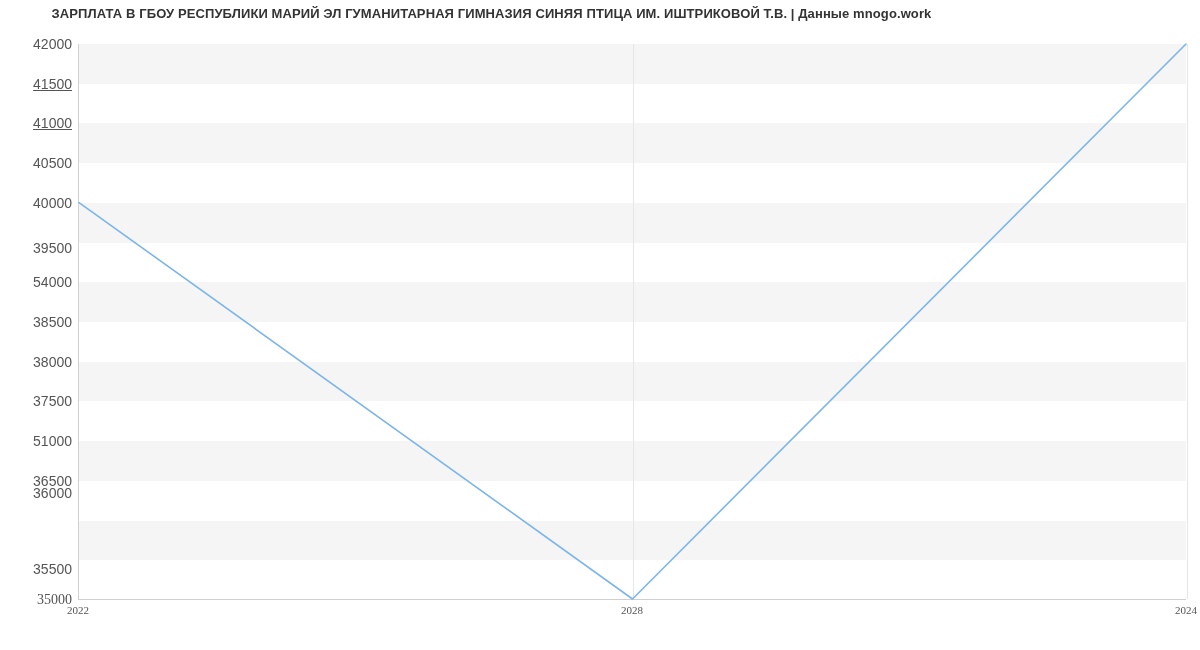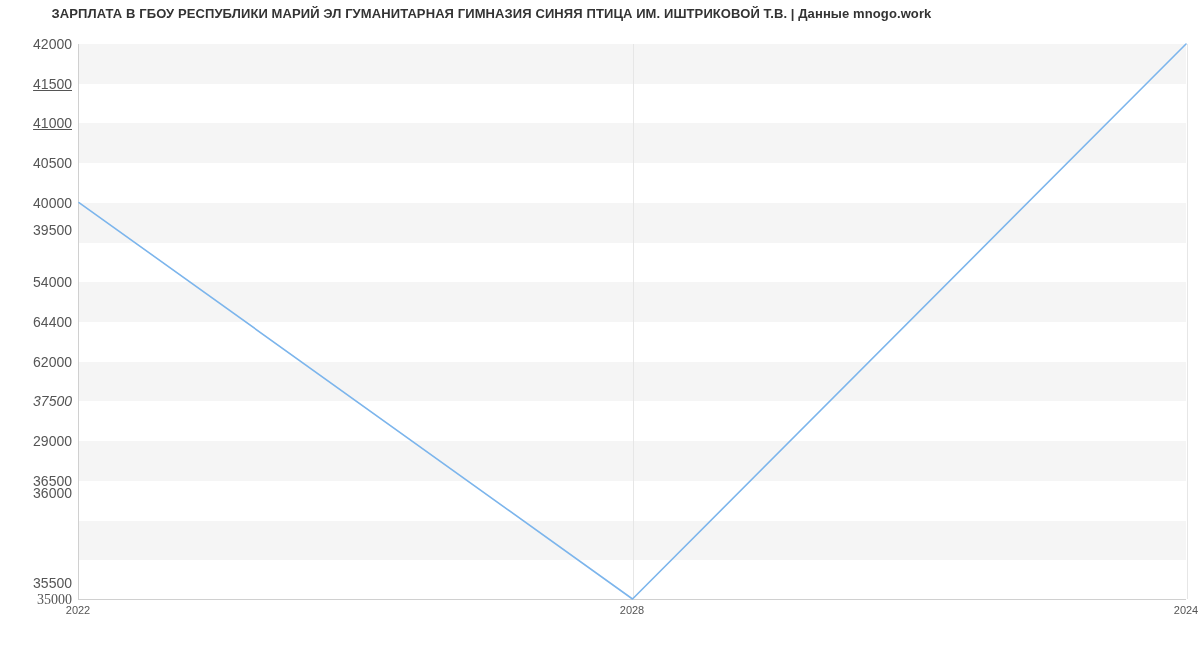--- a/index.html
+++ b/index.html
@@ -59,20 +59,21 @@
     font-size: 14px;
     color: #555555;
     transform: translateY(-50%);
   }
   .xtick {
     position: absolute;
     top: 604px;
     font-size: 11px;
     color: #555555;
     transform: translateX(-50%);
+    font-family: Liberation Serif, serif;
   }
   svg.line {
     position: absolute;
     left: 0;
     top: 0;
     width: 100%;
     height: 100%;
     overflow: visible;
   }
   svg.line polyline {
@@ -97,29 +98,29 @@
       <div class="band" style="top: 317.714px; height: 39.7143px;"></div>
       <div class="band" style="top: 397.143px; height: 39.7143px;"></div>
       <div class="band" style="top: 476.571px; height: 39.7143px;"></div>
     <div class="grid-v" style="left: 554px;"></div>
       <div class="grid-v" style="left: 1108px;"></div>
       <svg class="line" id="line-svg" preserveAspectRatio="none" viewBox="0 0 1108 556">
       <polyline id="series-poly" points="0.00,158.86 554.00,556.00 1108.00,0.00" stroke="#7cb5ec"></polyline>
     </svg>
   </div>
 <div class="ytick" style="top: 600px; font-family: Liberation Serif, serif;">35000</div>
-    <div class="ytick" style="top: 583px;">35500</div>
+    <div class="ytick" style="top: 569px;">35500</div>
     <div class="ytick" style="top: 493px;">36000</div>
     <div class="ytick" style="top: 480.857px;">36500</div>
-    <div class="ytick" style="top: 441.143px;">29000</div>
-    <div class="ytick" style="top: 401.429px; font-style: italic;">37500</div>
-    <div class="ytick" style="top: 361.714px;">62000</div>
-    <div class="ytick" style="top: 322px;">64400</div>
+    <div class="ytick" style="top: 441.143px;">51000</div>
+    <div class="ytick" style="top: 401.429px;">37500</div>
+    <div class="ytick" style="top: 361.714px;">38000</div>
+    <div class="ytick" style="top: 322px;">38500</div>
     <div class="ytick" style="top: 282.286px;">54000</div>
-    <div class="ytick" style="top: 230px; text-align: right;">39500</div>
+    <div class="ytick" style="top: 248px; text-align: right;">39500</div>
     <div class="ytick" style="top: 202.857px;">40000</div>
     <div class="ytick" style="top: 163.143px;">40500</div>
     <div class="ytick" style="top: 123.429px; text-decoration: underline;">41000</div>
     <div class="ytick" style="top: 83.7143px; text-decoration: underline;">41500</div>
     <div class="ytick" style="top: 44px;">42000</div>
     <div class="xtick" style="left: 78px;">2022</div>
     <div class="xtick" style="left: 632px;">2028</div>
     <div class="xtick" style="left: 1186px;">2024</div>
   </div>
 

